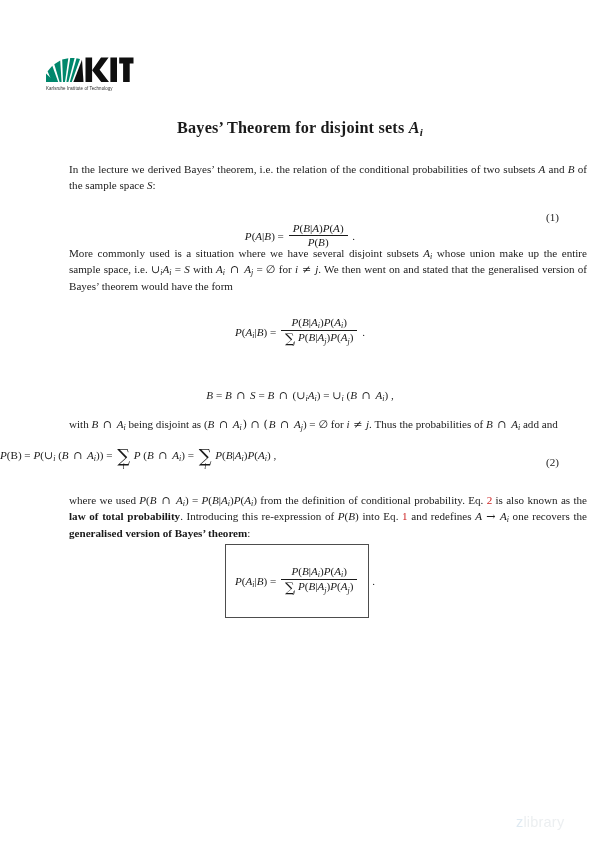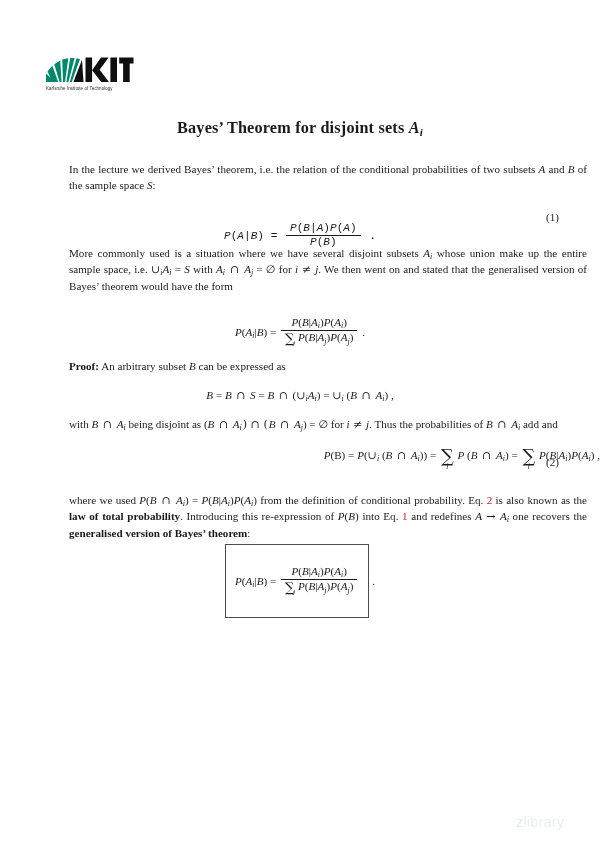--- a/index.html
+++ b/index.html
@@ -76,28 +76,28 @@
     position: absolute;
     font-size: 11.1px;
     white-space: nowrap;
   }
   .eq-num {
     position: absolute;
     right: 41px;
     font-size: 11.1px;
   }
 
-  .eq1 { left: 0; width: 600px; text-align: center; top: 198px; font-family: Liberation Mono, monospace; }
+  .eq1 { left: 0; width: 600px; text-align: center; top: 198px; }
   .eq1n { top: 203px; }
 
   .eq2 { left: 0; width: 600px; text-align: center; top: 292px; }
 
   .eq3 { left: 0; width: 600px; text-align: center; top: 381px; }
 
-  .eq4 { left: 0; width: 600px; text-align: right; top: 441px; }
+  .eq4 { left: 0; width: 600px; text-align: left; top: 441px; }
   .eq4n { top: 448px; }
 
   .eq5 { left: 0; width: 600px; text-align: center; top: 536px; }
 
   
   .frac {
     display: inline-block;
     vertical-align: -0.52em;
     text-align: center;
     line-height: 1.16;
@@ -208,23 +208,20 @@
     <span>More commonly used is a situation where we have several disjoint subsets </span><i class="m">A</i><span class="sub">i</span><span> whose union make up the entire sample space, i.e. </span><span class="usym">∪</span><span class="sub">i</span><i class="m">A</i><span class="sub">i</span><span> = </span><i class="m">S</i><span> with </span><i class="m">A</i><span class="sub">i</span><span class="setop"> ∩ </span><i class="m">A</i><span class="sub">j</span><span> = </span><span class="usym">∅</span><span> for </span><i class="m">i</i><span class="usym"> ≠ </span><i class="m">j</i><span>. We then went on and stated that the generalised version of Bayes’ theorem would have the form</span>
   </div>
 
   <div class="eq eq2">
     <i class="m">P</i><span>(<i class="m">A</i><span class="sub">i</span>|<i class="m">B</i>)</span><span> = </span><span class="frac">
         <span class="num"><i class="m">P</i>(<i class="m">B</i>|<i class="m">A</i><span class="sub">i</span>)<i class="m">P</i>(<i class="m">A</i><span class="sub">i</span>)</span>
         <span class="den"><span class="smallsum">∑</span><span class="smallsum-sub">j</span> <i class="m">P</i>(<i class="m">B</i>|<i class="m">A</i><span class="sub">j</span>)<i class="m">P</i>(<i class="m">A</i><span class="sub">j</span>)</span>
       </span><span> .</span>
   </div>
 
-  <div class="body-block p3">
-    <b class="bf">Proof:</b><span> An arbitrary subset </span><i class="m">B</i><span> can be expressed as</span>
-  </div>
 
   <div class="eq eq3">
     <i class="m">B</i><span> = </span><i class="m">B</i><span class="setop"> ∩ </span><i class="m">S</i><span> = </span><i class="m">B</i><span class="setop"> ∩ </span><span>(</span><span class="usym">∪</span><span class="sub">i</span><i class="m">A</i><span class="sub">i</span><span>)</span><span> = </span><span class="usym">∪</span><span class="sub">i</span><span> (</span><i class="m">B</i><span class="setop"> ∩ </span><i class="m">A</i><span class="sub">i</span><span>)</span><span> ,</span>
   </div>
 
   <div class="body-block p4">
     <span>with </span><i class="m">B</i><span class="setop"> ∩ </span><i class="m">A</i><span class="sub">i</span><span> being disjoint as (</span><i class="m">B</i><span class="setop"> ∩ </span><i class="m">A</i><span class="sub">i</span><span class="setop">) ∩ (</span><i class="m">B</i><span class="setop"> ∩ </span><i class="m">A</i><span class="sub">j</span><span>) = </span><span class="usym">∅</span><span> for </span><i class="m">i</i><span class="usym"> ≠ </span><i class="m">j</i><span>. Thus the probabilities of </span><i class="m">B</i><span class="setop"> ∩ </span><i class="m">A</i><span class="sub">i</span><span> add and</span>
   </div>
 
   <div class="eq eq4">

